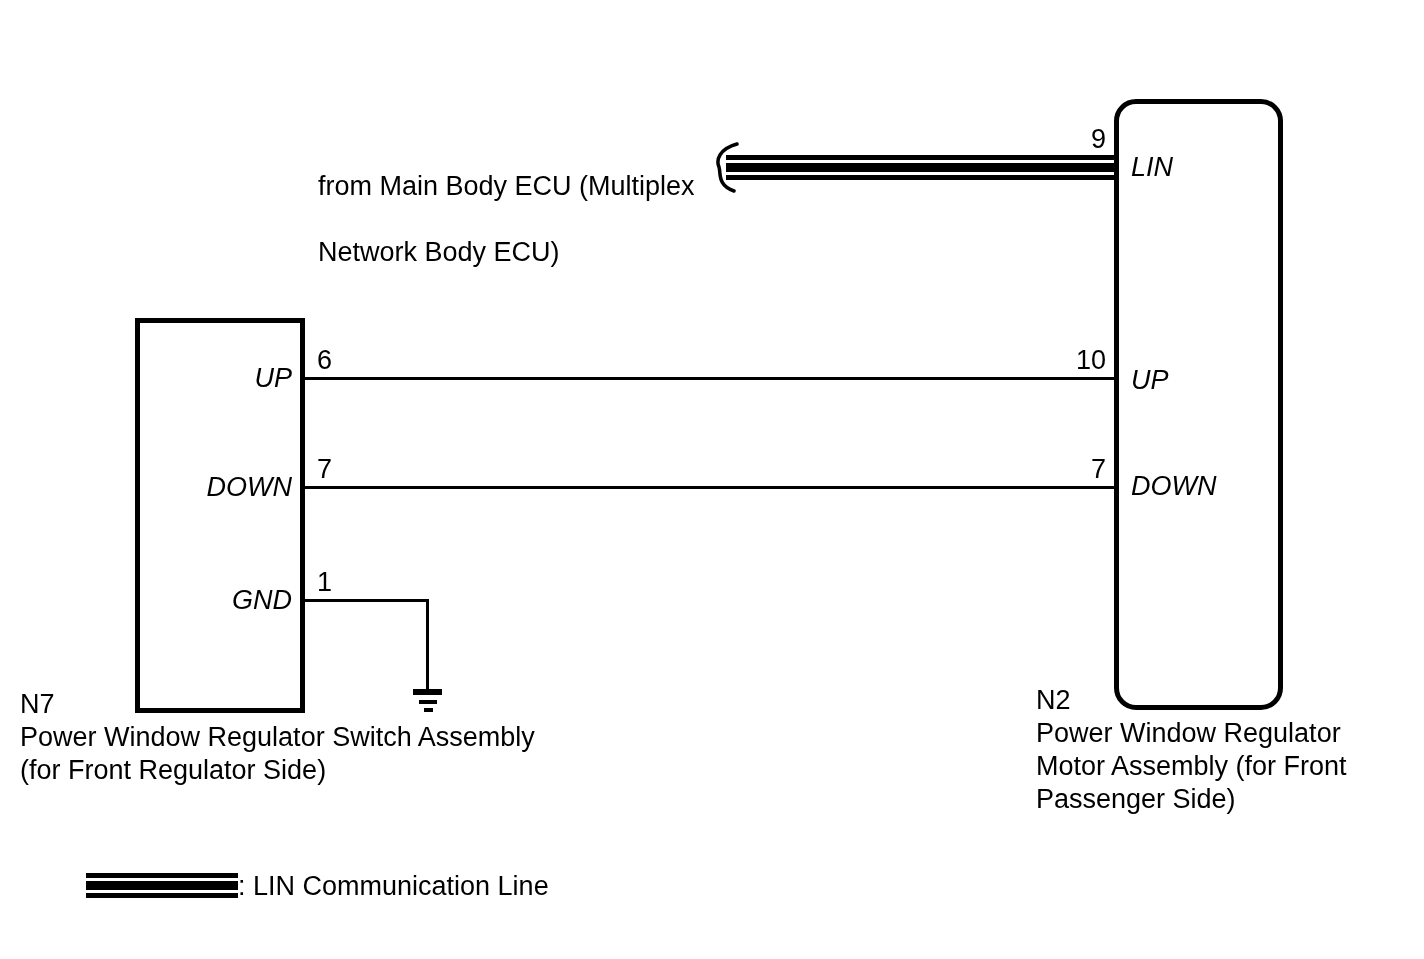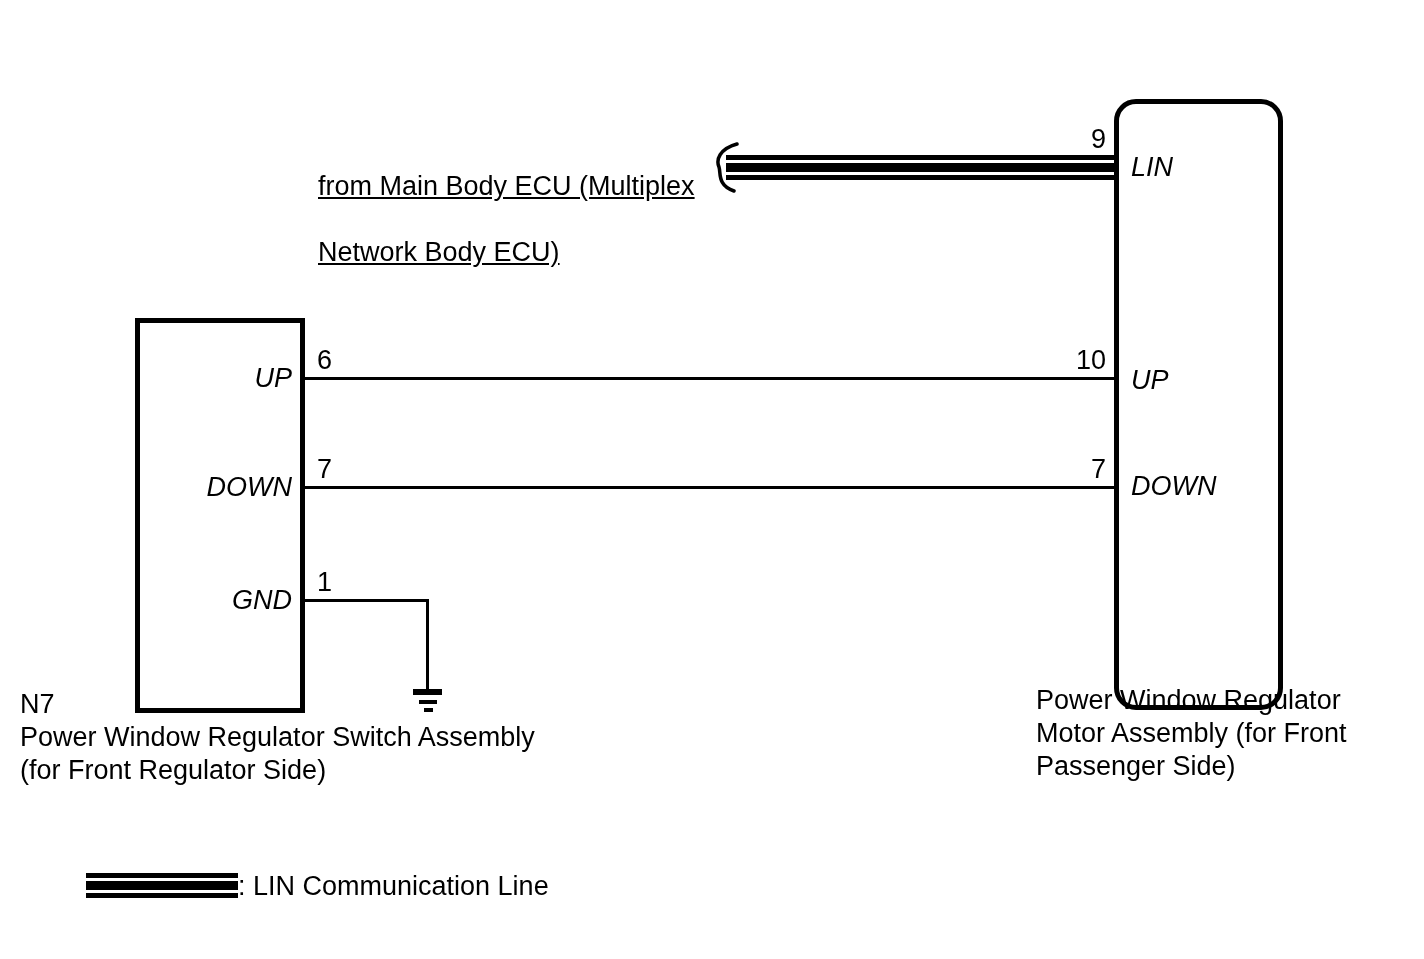--- a/index.html
+++ b/index.html
@@ -56,21 +56,21 @@
   .gnd-bar { position: absolute; background: #000; }
 
   .legend-text { position: absolute; line-height: 30px; }
   .comp-caption { position: absolute; }
 </style>
 </head>
 <body>
 
 <div class="canvas">
 
-  <div class="abs note" style="left:318px; top:137px;text-decoration:underline;">
+  <div class="abs note" style="left:318px; top:137px;">
     <div>from Main Body ECU (Multiplex</div>
     <div>Network Body ECU)</div>
   </div>
 
   <svg class="abs" style="left:703px; top:141px;" width="38" height="52" viewBox="0 0 38 52">
     <path d="M 34 3 C 16 8, 13 19, 16 26 C 18 32, 14 44, 31 50" fill="none" stroke="#000" stroke-width="3.5" stroke-linecap="round"></path>
   </svg>
 
   <div class="lin-stripe" style="left:726px; top:155px; width:390px;"></div>
 
@@ -106,20 +106,21 @@
 
   <div class="pin-num ra" style="left:1040px; top:124px; width:66px;">9</div>
   <div class="pin-num ra" style="left:1040px; top:345px; width:66px;">10</div>
   <div class="pin-num ra" style="left:1040px; top:454px; width:66px;">7</div>
 
   <div class="pin-label" style="left:1131px; top:152px;">LIN</div>
   <div class="pin-label" style="left:1131px; top:365px;">UP</div>
   <div class="pin-label" style="left:1131px; top:471px;">DOWN</div>
 
   <div class="comp-caption" style="left:1036px; top:684px;">
+    <div>N2</div>
     <div>Power Window Regulator</div>
     <div>Motor Assembly (for Front</div>
     <div>Passenger Side)</div>
   </div>
 
   <div class="lin-stripe" style="left:86px; top:873px; width:152px;"></div>
   <div class="legend-text" style="left:238px; top:871px;text-align:right;">: LIN Communication Line</div>
 
 </div>
 

